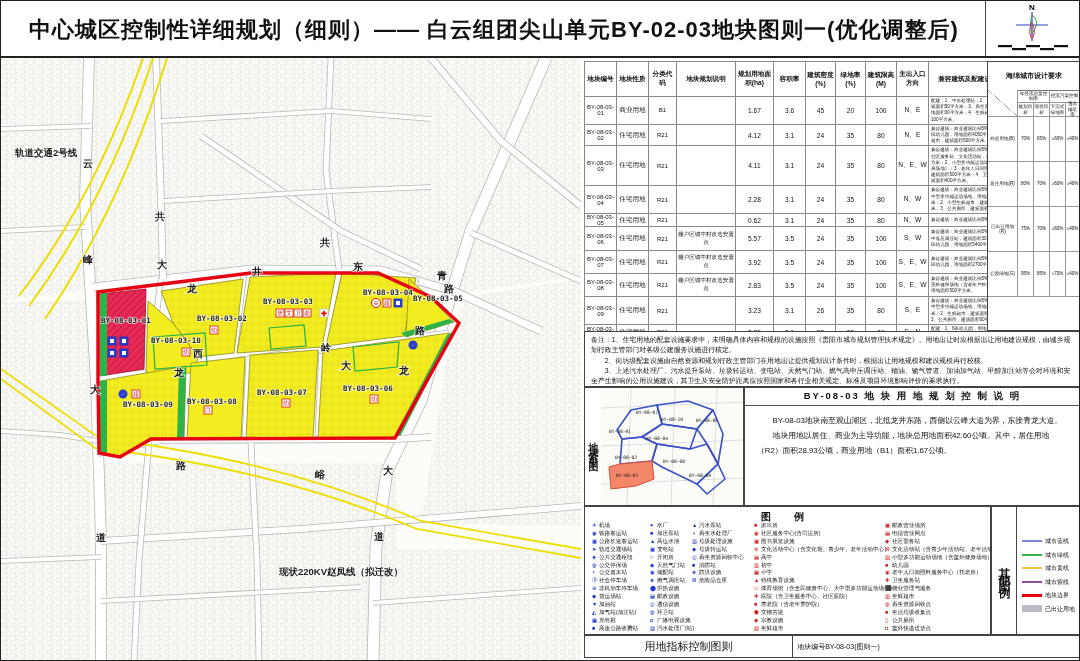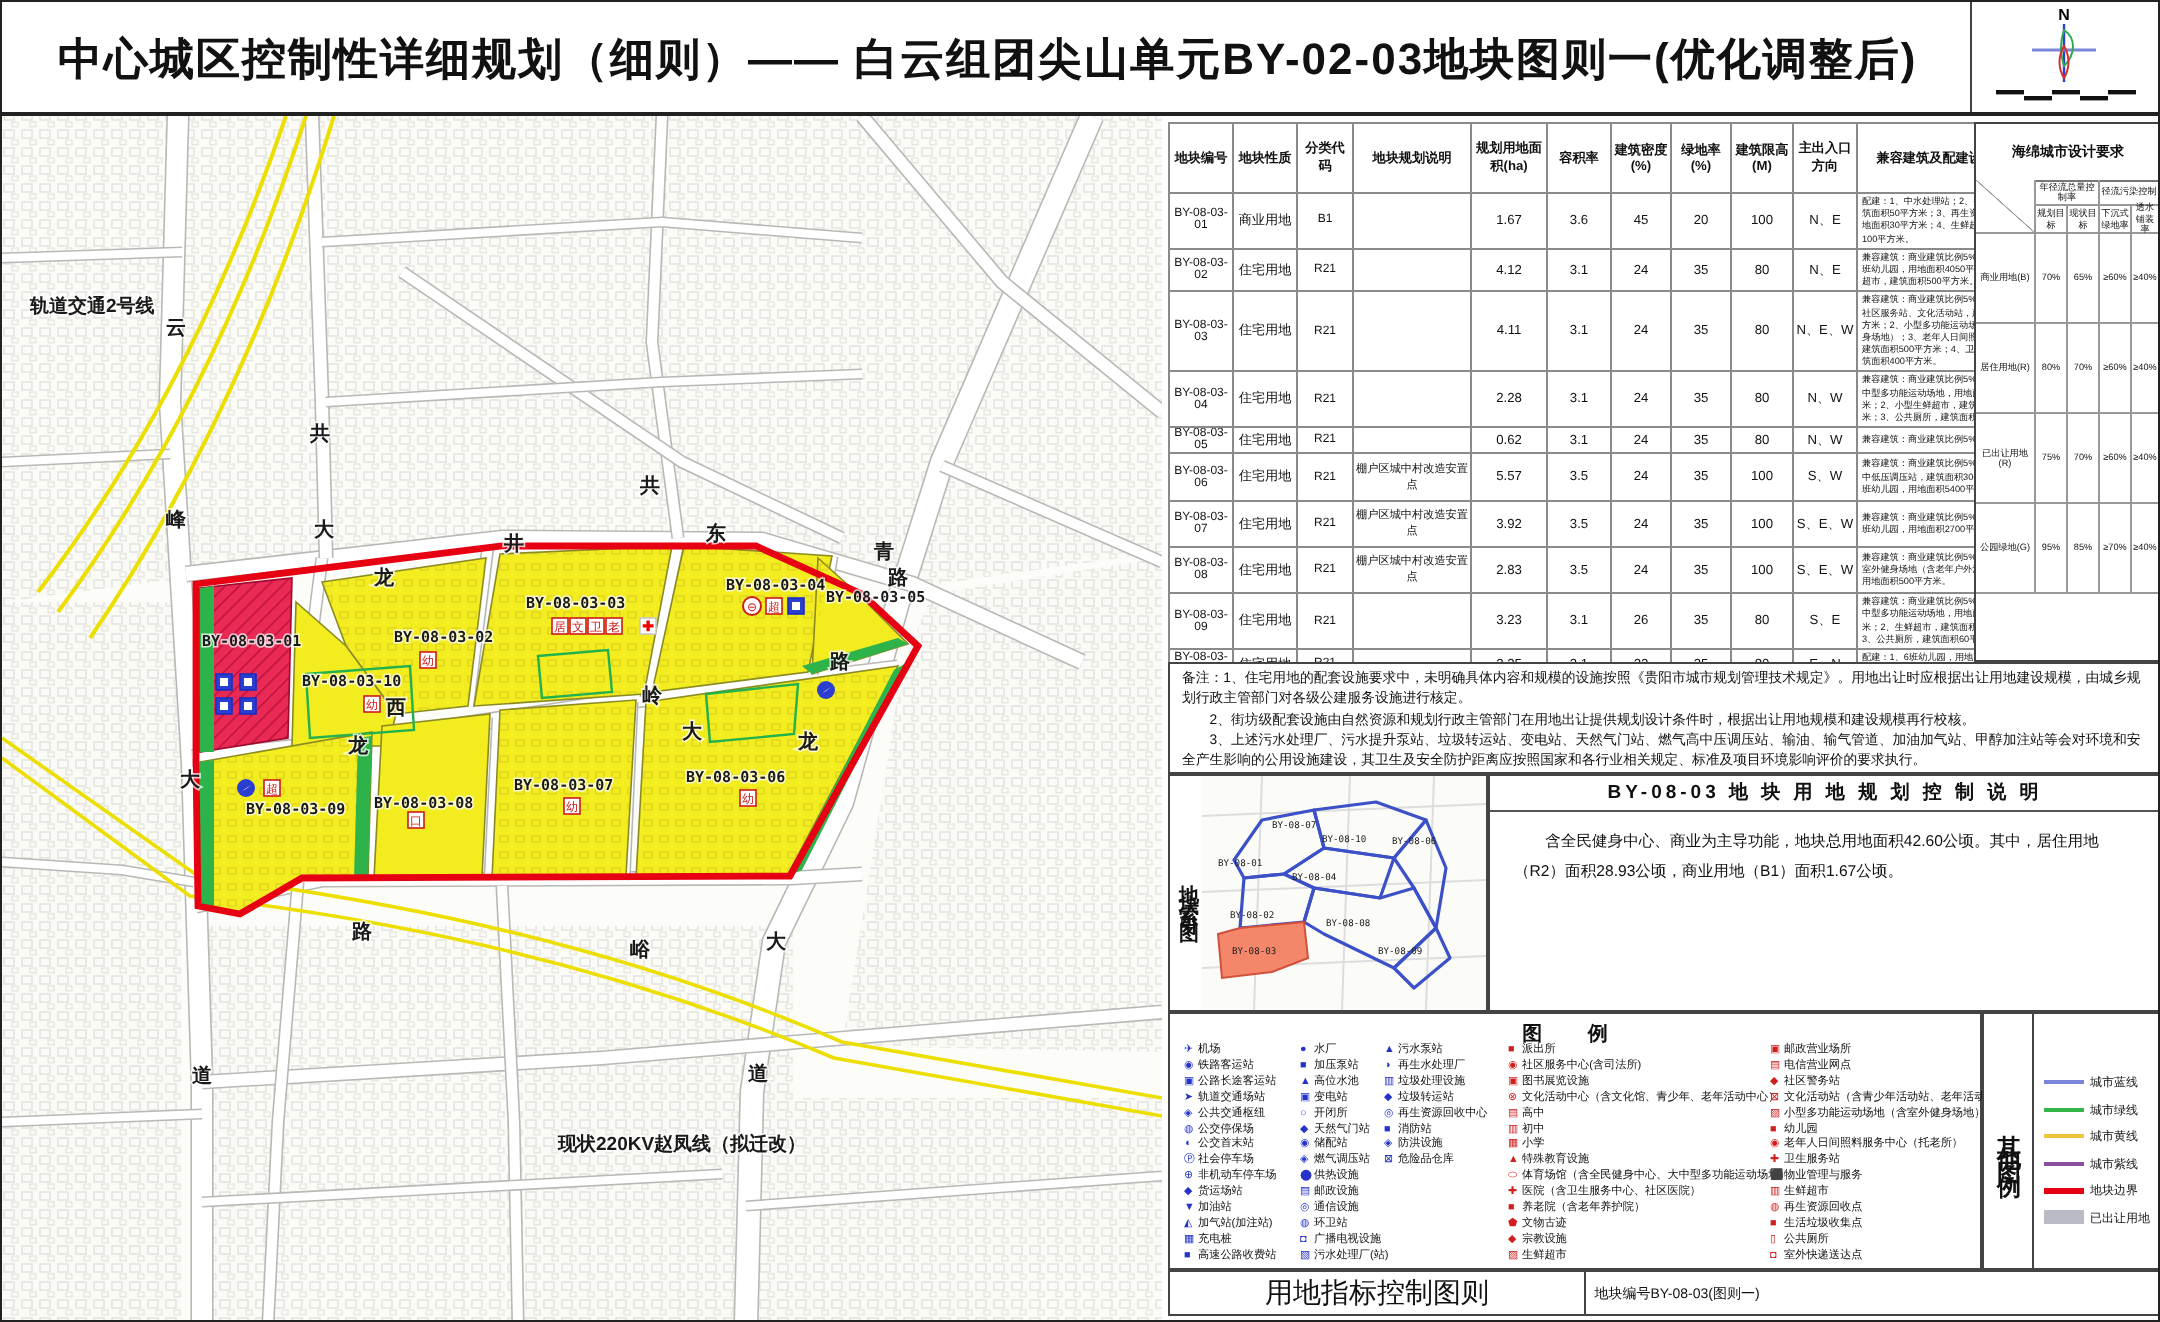--- a/index.html
+++ b/index.html
@@ -48,21 +48,21 @@
   .lg-ic{display:inline-block;width:7px;font-size:5.4px;vertical-align:middle;}
   .lg-tx{vertical-align:middle;}
   #oleg-blk{left:990px;top:505px;width:90px;height:129px;border:1px solid #444;}
   #oleg-strip{position:absolute;left:0;top:0;width:24px;height:127px;border-right:1px solid #444;display:flex;
               align-items:center;justify-content:center;}
   #oleg-strip span{writing-mode:vertical-rl;letter-spacing:7px;font-size:12px;font-weight:bold;}
   .ol-item{position:absolute;left:30px;white-space:nowrap;font-size:6px;}
   .ol-line{display:inline-block;width:20px;height:0;border-top-style:solid;vertical-align:middle;margin-right:3px;}
   .ol-fill{display:inline-block;width:20px;height:7px;vertical-align:middle;margin-right:3px;}
   #footer-bar{left:583px;top:634px;width:497px;height:23px;border:1px solid #444;display:flex;}
-  .ft-cell{border-right:1px solid #444;display:flex;align-items:center;justify-content:center;font-size:14px;box-sizing:border-box;}
+  .ft-cell{border-right:1px solid #444;display:flex;align-items:center;justify-content:center;font-size:11px;box-sizing:border-box;}
   .ft-cell:last-child{border-right:none;}
 </style>
 </head>
 <body>
 
 <div id="sheet">
 
   <div id="title-bar">
     <div id="page-title">中心城区控制性详细规划（细则）——  白云组团尖山单元BY-02-03地块图则一(优化调整后)</div>
     <div id="north-box">
@@ -601,21 +601,22 @@
             <text x="88" y="89" class="idx-label">BY-08-09</text>
             <text x="15" y="89" class="idx-label">BY-08-03</text>
           </g>
       </svg>
     </div>
   </div>
 
   <div id="desc-blk" class="blk">
     <div id="desc-title">BY-08-03 地 块 用 地 规 划 控 制 说 明</div>
     <div id="desc-body">
-        <p>含全民健身中心、商业为主导功能，地块总用地面积42.60公顷。其中，居住用地（R2）面积28.93公顷，商业用地（B1）面积1.67公顷。</p>
+        <p>BY-08-03地块南至观山湖区，北抵龙井东路，西侧以云峰大道为界，东接青龙大道。</p>
+        <p>地块用地以居住、商业为主导功能，地块总用地面积42.60公顷。其中，居住用地（R2）面积28.93公顷，商业用地（B1）面积1.67公顷。</p>
       </div>
   </div>
 
   <div id="legend-blk" class="blk">
     <div id="legend-title">图  例</div>
     <div id="legend-items">
         <div class="lg-item" style="left: 7px; top: 16px;"><span class="lg-ic" style="color: rgb(36, 51, 200);">✈</span><span class="lg-tx">机场</span></div>
         <div class="lg-item" style="left: 7px; top: 23.9px;"><span class="lg-ic" style="color: rgb(36, 51, 200);">◉</span><span class="lg-tx">铁路客运站</span></div>
         <div class="lg-item" style="left: 7px; top: 31.8px;"><span class="lg-ic" style="color: rgb(36, 51, 200);">▣</span><span class="lg-tx">公路长途客运站</span></div>
         <div class="lg-item" style="left: 7px; top: 39.7px;"><span class="lg-ic" style="color: rgb(36, 51, 200);">➤</span><span class="lg-tx">轨道交通场站</span></div>

